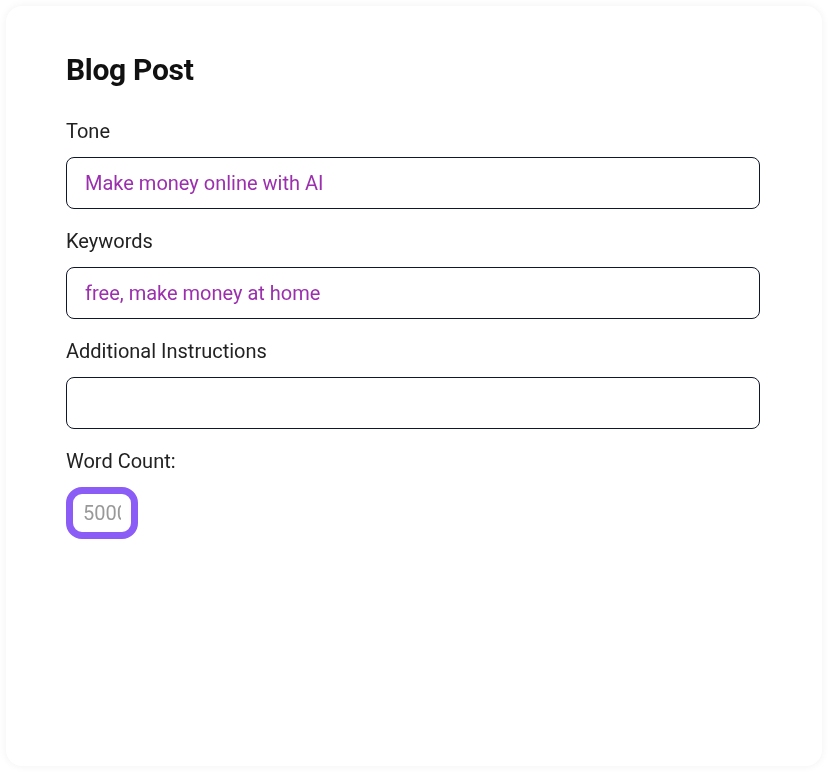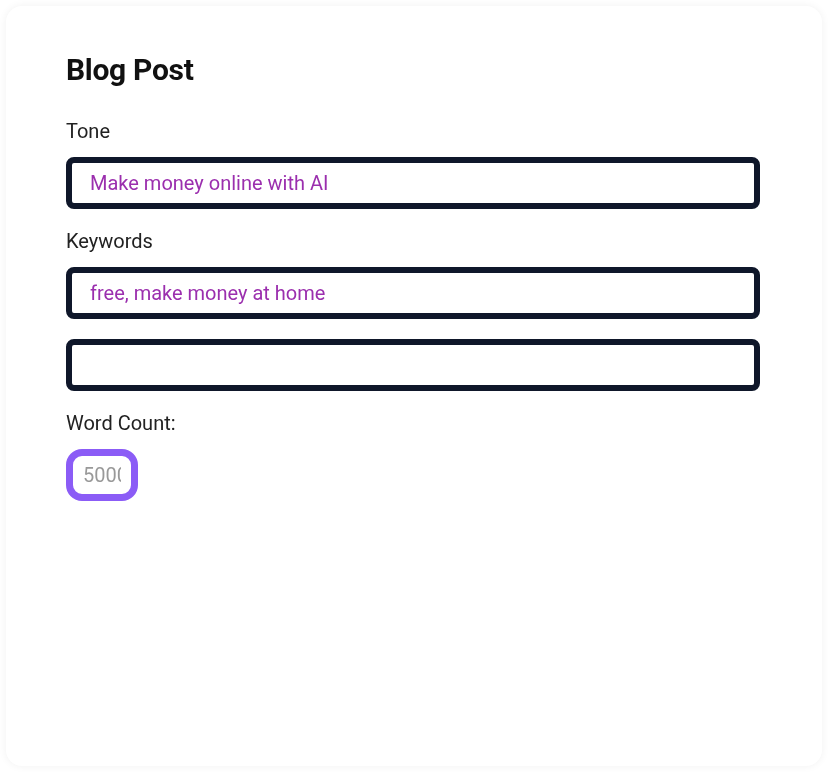--- a/index.html
+++ b/index.html
@@ -36,21 +36,21 @@
     .field-label {
       font-size: 20px;
       color: #222;
       margin-bottom: 14px;
       display: block;
       font-weight: 400;
     }
     .text-input {
       width: 100%;
       height: 52px;
-      border: 6px solid #0f172a;
+      border: 1px solid #0f172a;
       border-radius: 8px;
       padding: 0 18px;
       font-size: 20px;
       color: #9b2fae;
       font-family: inherit;
       outline: none;
       background: #fff;
     }
     .text-input::placeholder {
       color: #999;
@@ -98,20 +98,21 @@
     <input type="text" class="text-input" value="Make money online with AI" style="">
   </div>
 
   <div class="field-group">
     <label class="field-label">Keywords</label>
     <input type="text" class="text-input" value="free, make money at home" style="">
   </div>
 
 
   <div class="field-group">
+    <label class="field-label">Additional Instructions</label>
     <input type="text" class="text-input empty" value="" style="">
   </div>
 
   <div class="field-group">
     <label class="field-label">Word Count:</label>
     <input type="text" class="number-input" placeholder="5000" style="">
   </div>
 
 </div>
 

